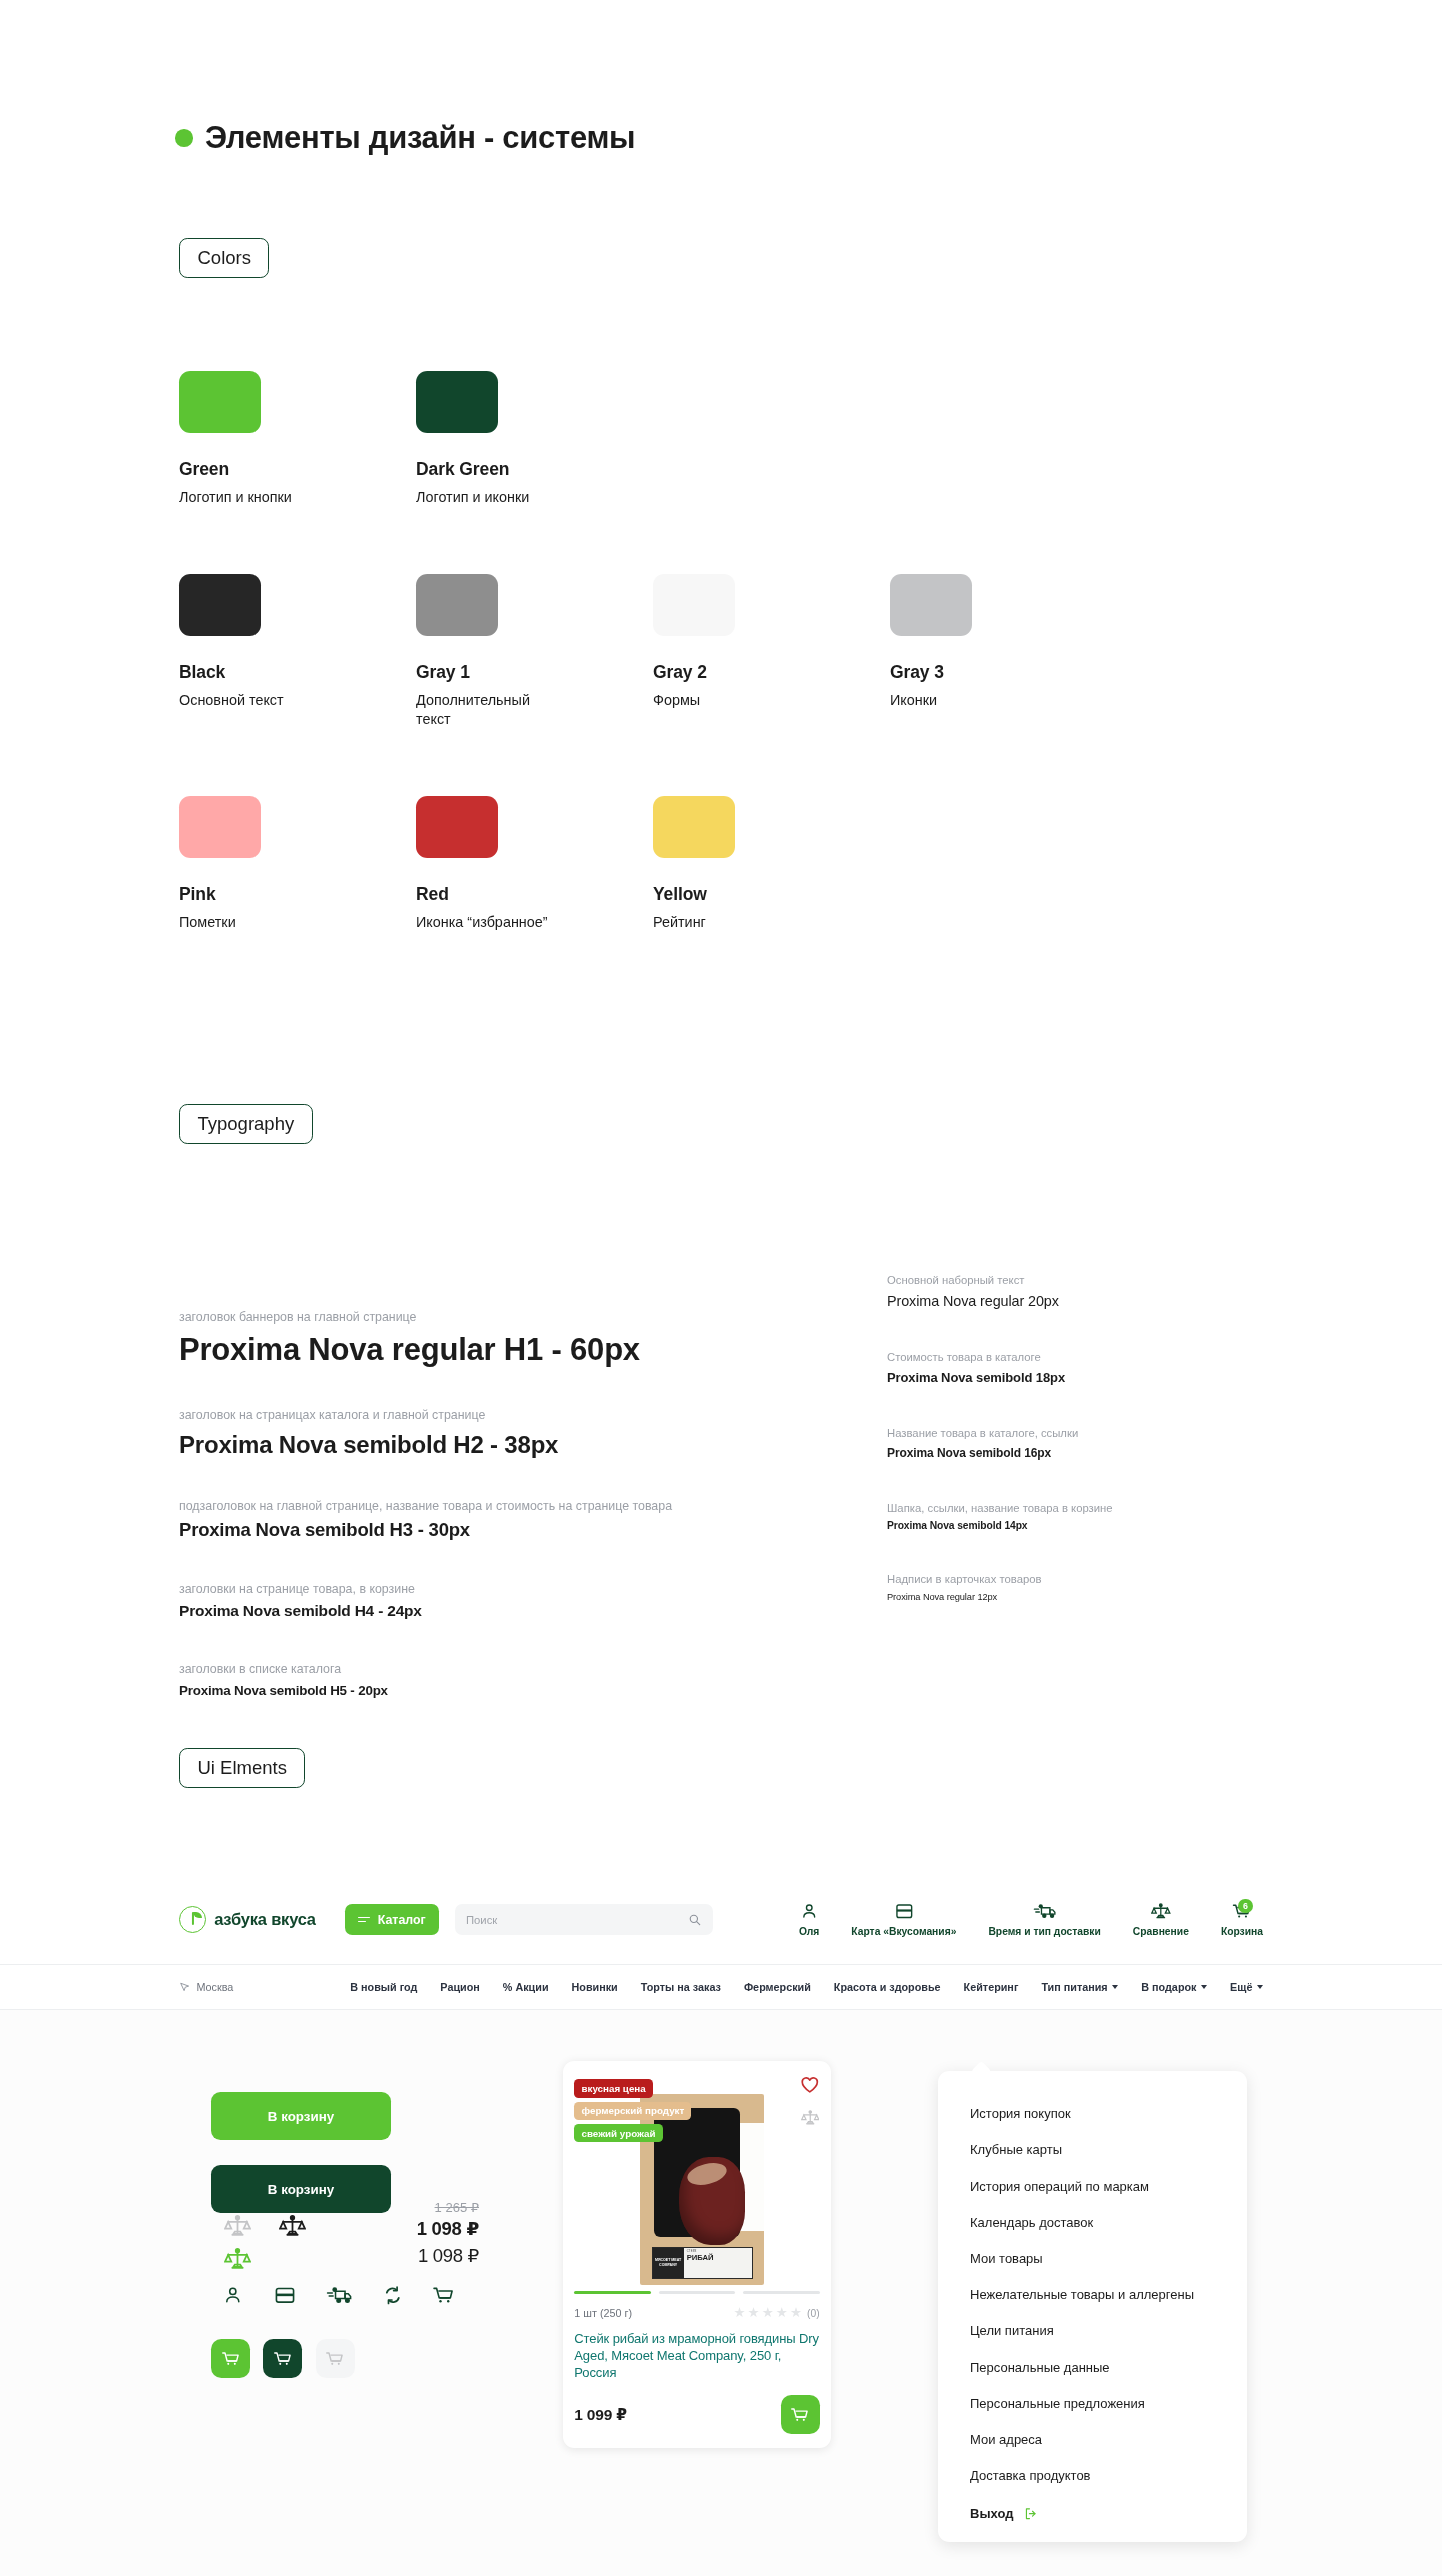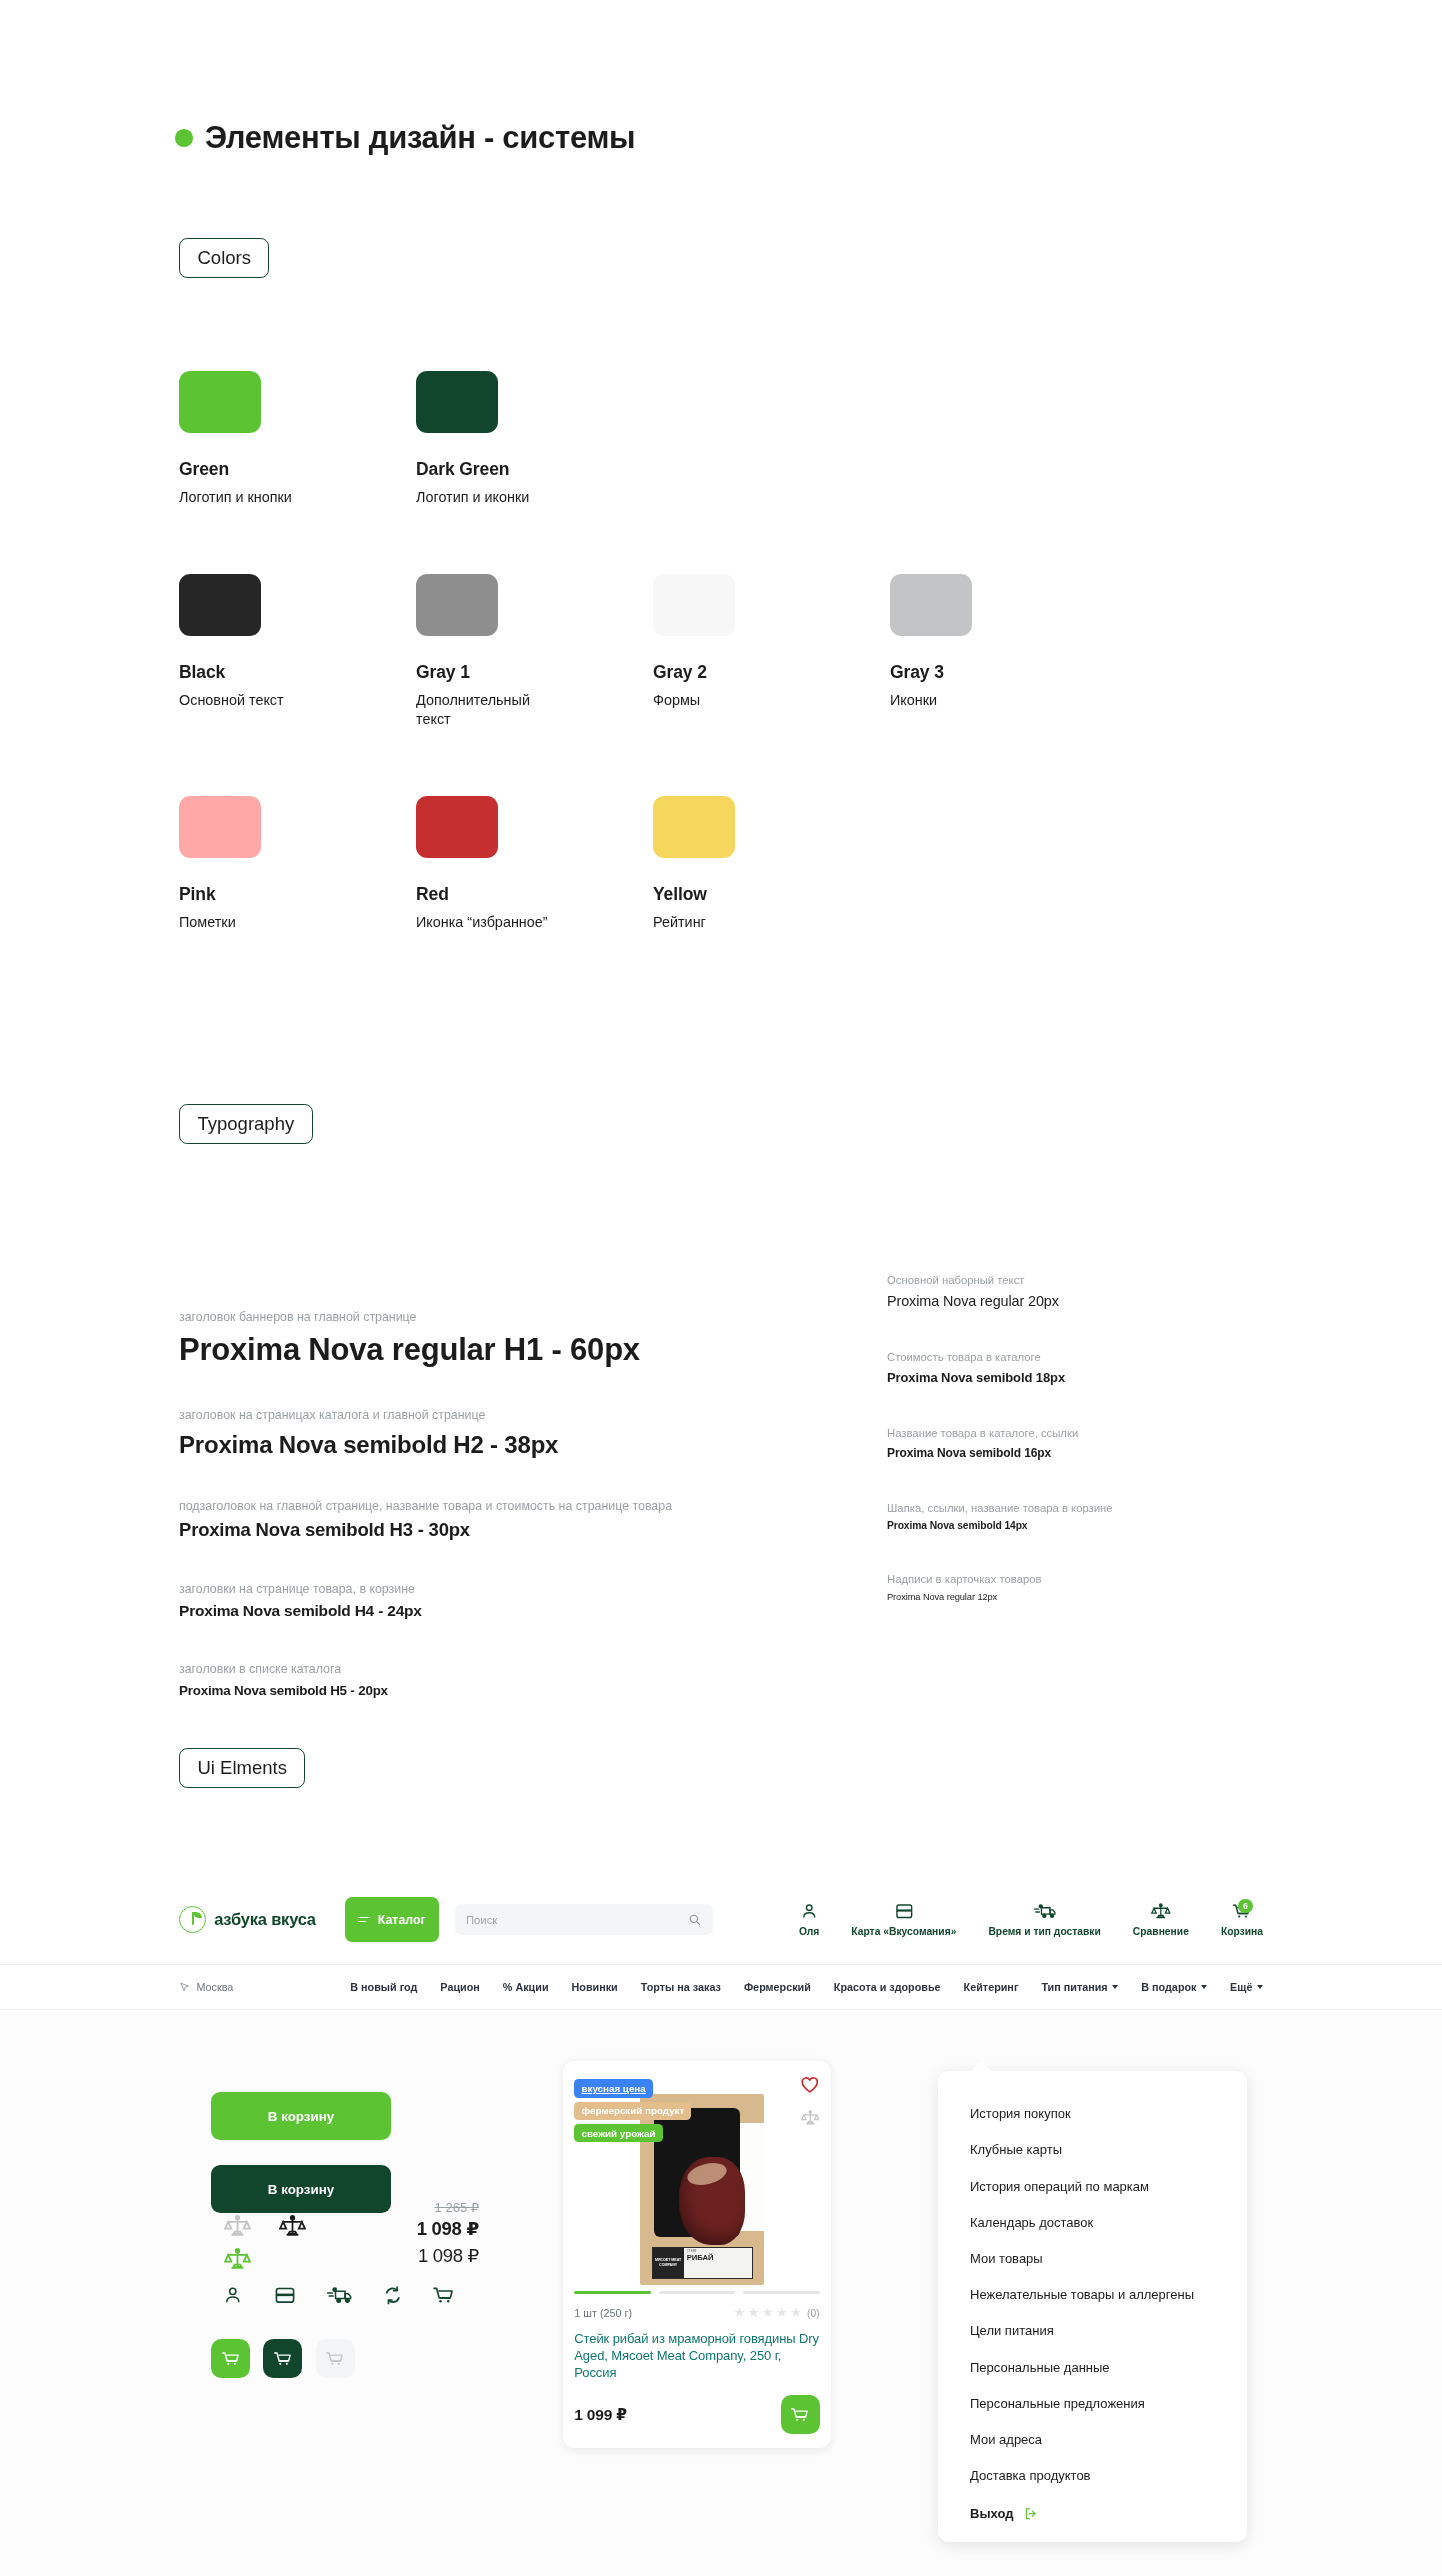--- a/index.html
+++ b/index.html
@@ -110,21 +110,21 @@
   }
   .logo-mark::before {
     content: ""; position: absolute; left: 13.4px; top: 5.2px;
     width: 8.2px; height: 6.2px; background: #5cc433;
     border-radius: 0 6.2px 0 6.2px;
   }
   .logo-text { font-size: 16.5px; font-weight: 700; color: #11462c; letter-spacing: -0.2px; }
 
   .catalog-btn {
     margin-left: 29px; background: #5cc433; color: #fff;
-    border-radius: 7.2px; height: 45px; padding: 0 13.4px;
+    border-radius: 7.2px; height: 31px; padding: 0 13.4px;
     display: flex; align-items: center; gap: 8.2px;
     font-size: 12.4px; font-weight: 700; border: none; cursor: pointer;
   }
   .burger { display: flex; flex-direction: column; gap: 2.6px; }
   .burger span { display: block; width: 11.3px; height: 1.5px; background: #fff; border-radius: 1px; }
   .burger span:nth-child(2) { width: 7.7px; }
 
   .search-box {
     margin-left: 15.5px; flex: none; width: 258px; height: 31px;
     background: #f4f5f6; border-radius: 7.2px;
@@ -190,21 +190,21 @@
   
   .product-card {
     position: absolute; left: 563px; top: 2061px; width: 268px;
     background: #fff; border-radius: 11.3px;
     box-shadow: 0 1.5px 9.3px rgba(0,0,0,0.09);
     padding: 11.3px 11.3px 13.4px;
   }
   .pc-top { position: relative; height: 216px; }
   .pc-badges { position: absolute; left: 0; top: 7.2px; z-index: 3; display: flex; flex-direction: column; align-items: flex-start; gap: 4.1px; }
   .badge { border-radius: 4.6px; color: #fff; font-size: 9.8px; font-weight: 700; padding: 3.6px 7.2px; }
-  .badge.tasty  { background: #3b82f6; text-decoration: underline; }
+  .badge.tasty  { background: #b91c1c; }
   .badge.farmer { background: #e4bd8d; }
   .badge.fresh  { background: #5cc433; }
   .pc-side { position: absolute; right: 0; top: 4.1px; display: flex; flex-direction: column; gap: 15.5px; align-items: center; z-index: 3; }
 
   .pc-image {
     position: absolute; left: 66px; top: 21.6px; width: 124px; height: 191px;
     background: #d8b98e; border-radius: 2.1px; overflow: hidden;
   }
   .pc-img-tray { position: absolute; left: 13.4px; top: 14.4px; width: 86px; height: 129px; background: #141414; border-radius: 6.2px; }
   .pc-img-meat {

